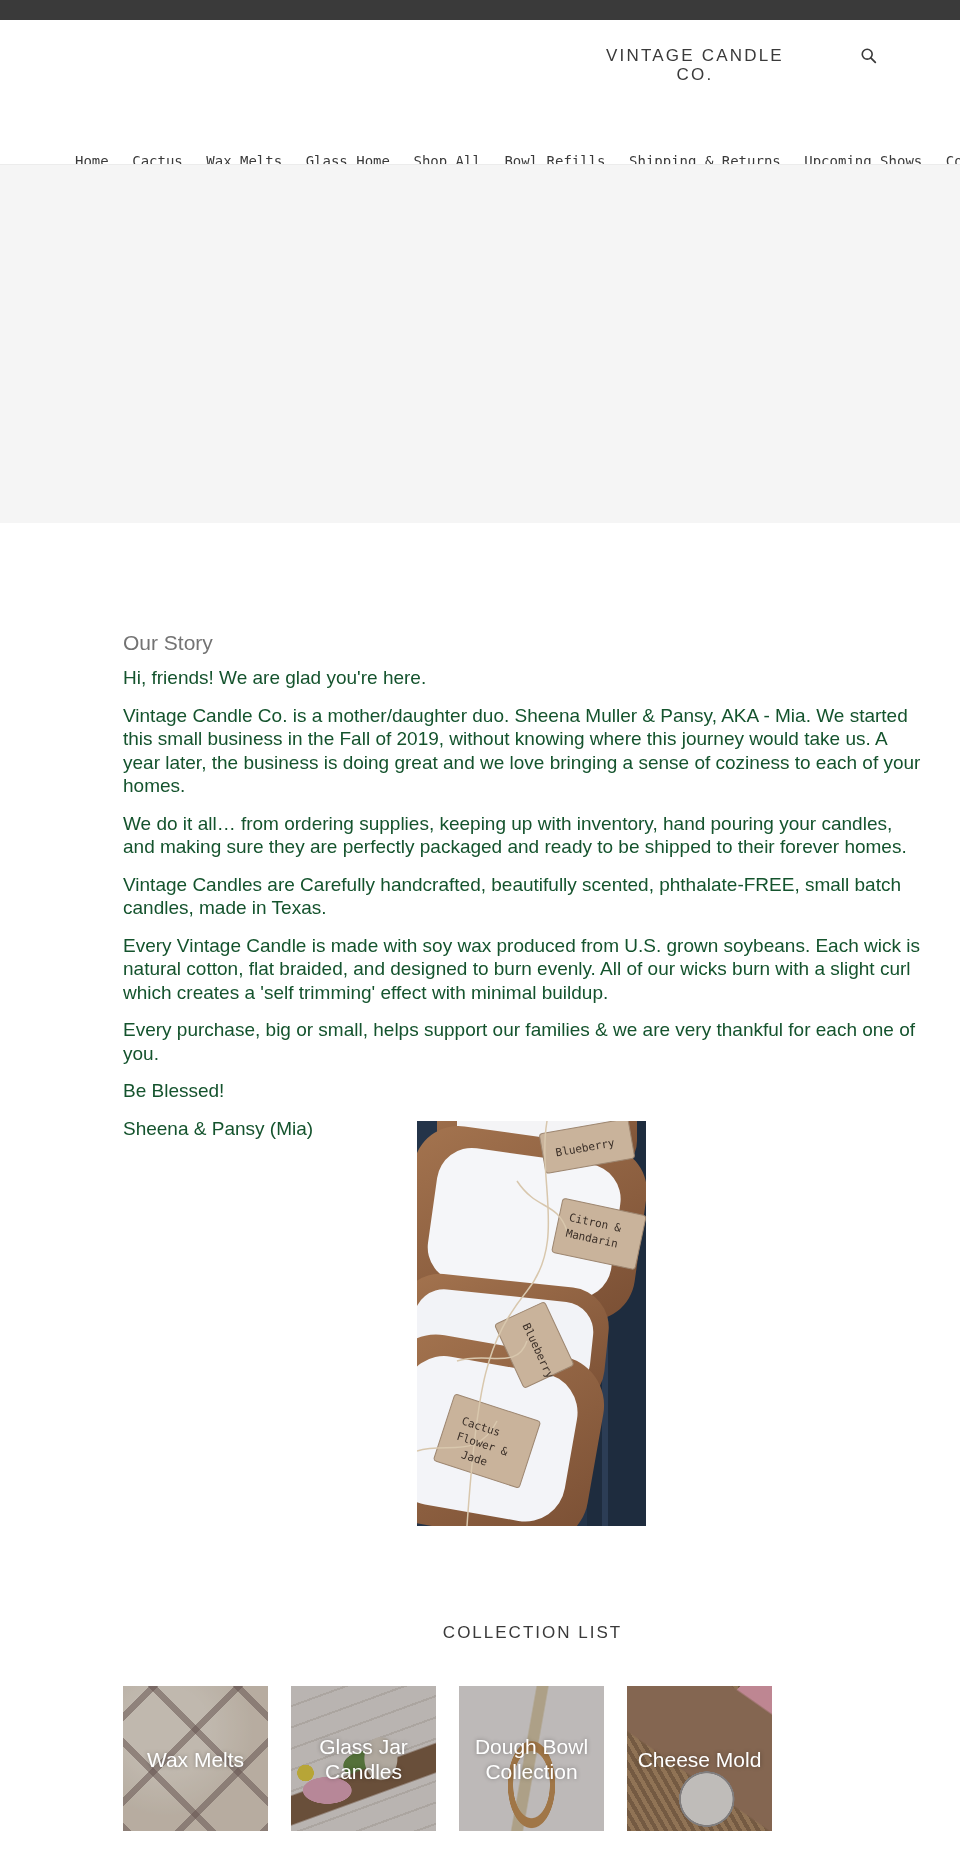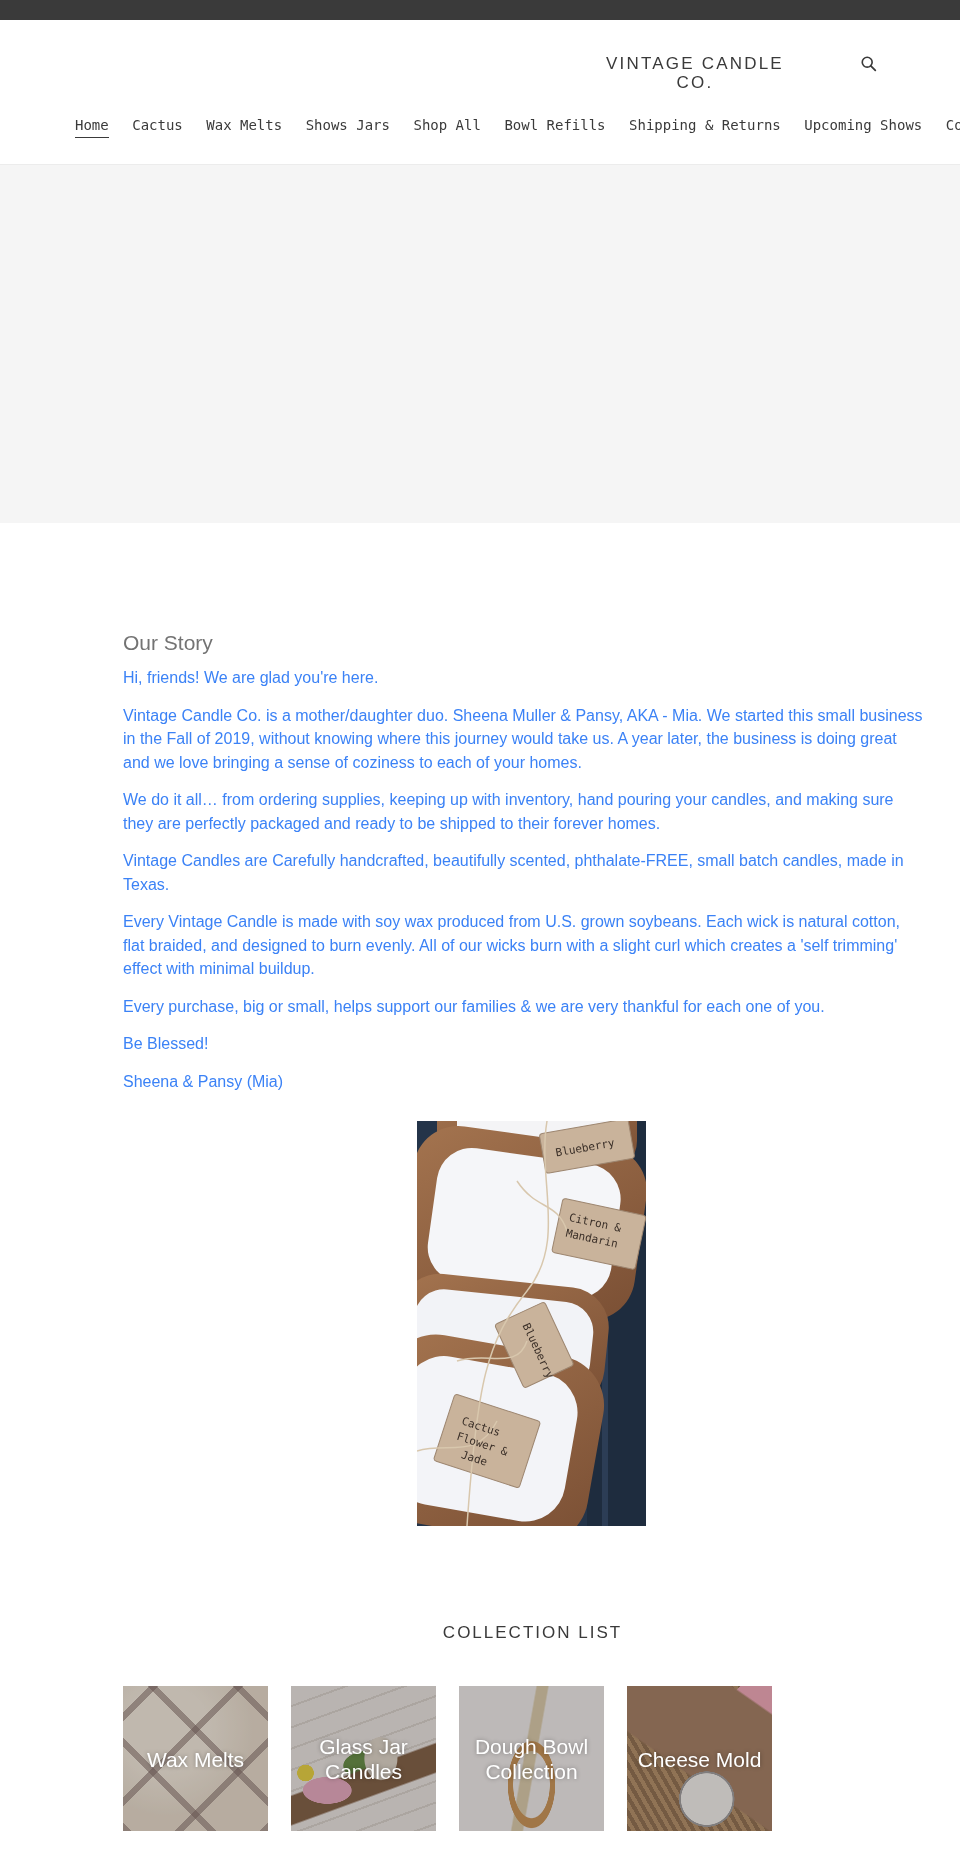--- a/index.html
+++ b/index.html
@@ -1,37 +1,37 @@
 <!DOCTYPE html>
 <html><head>
   <meta charset="utf-8">
   <style>
     * { box-sizing: border-box; margin: 0; padding: 0; }
     html, body { width: 960px; background: #ffffff; overflow-x: hidden; }
     body { position: relative; height: 1875px; font-family: "Liberation Sans", sans-serif; color: #3a3a3a; }
 
     .announcement-bar { position: absolute; left: 0; top: 0; width: 960px; height: 20px; background: #3a3a3a; }
 
-    .site-header { position: absolute; left: 0; top: 28px; width: 960px; height: 145px; background: #fff; }
+    .site-header { position: absolute; left: 0; top: 20px; width: 960px; height: 145px; background: #fff; }
     .logo { position: absolute; left: 600px; top: 26px; width: 190px; text-align: center;
             font-family: "Liberation Sans", sans-serif; font-size: 17px; letter-spacing: 2.2px;
             line-height: 19px; color: #3a3a3a; text-decoration: none; }
     .search-btn { position: absolute; left: 860px; top: 27px; width: 20px; height: 20px; cursor: pointer; }
     .search-btn svg { width: 18px; height: 18px; }
 
     .main-nav { position: absolute; left: 75px; top: 87px; white-space: nowrap; display: flex; gap: 23.5px; }
     .nav-item { font-family: "DejaVu Sans Mono", monospace; font-size: 14px; color: #3a3a3a; text-decoration: none;
-                line-height: 20px; padding-bottom: 2px; letter-spacing: 0px; }
+                line-height: 20px; padding-bottom: 2px; letter-spacing: 0px; margin-top: 44px; }
     .nav-item.active { border-bottom: 1px solid #3a3a3a; }
 
     .hero { position: absolute; left: 0; top: 164px; width: 960px; height: 359px; background: #f5f5f5; border-top: 1px solid #ececec; }
 
     .story { position: absolute; left: 123px; top: 628px; width: 800px; }
     .story h2 { font-family: "Liberation Sans", sans-serif; font-weight: normal; font-size: 21px; line-height: 30px; color: #737373; margin-bottom: 8px; }
-    .story p { font-size: 16px; line-height: 23.5px; color: #3b82f6; margin-bottom: 14px; }
+    .story p { font-size: 19px; line-height: 23.5px; color: #14532d; margin-bottom: 14px; }
 
     .story-image { position: absolute; left: 417px; top: 1121px; width: 229px; height: 405px; overflow: hidden; background: #1f2a3a; }
 
     .collection-title { position: absolute; left: 0; top: 1623px; width: 1065px; text-align: center;
                         font-size: 17px; letter-spacing: 2px; color: #3a3a3a; font-weight: normal; }
 
     .collection-grid { position: absolute; left: 123px; top: 1686px; display: flex; gap: 23px; }
     .tile { position: relative; width: 145px; height: 145px; overflow: hidden; display: block; text-decoration: none; }
     .tile .tile-img { position: absolute; inset: 0; }
     .tile .overlay { position: absolute; inset: 0; background: rgba(60, 50, 50, 0.28); }
@@ -87,21 +87,21 @@
     <svg viewBox="0 0 20 20">
       <circle cx="8" cy="8" r="5.5" fill="none" stroke="#3a3a3a" stroke-width="1.8"></circle>
       <line x1="12" y1="12" x2="17" y2="17" stroke="#3a3a3a" stroke-width="2" stroke-linecap="round"></line>
     </svg>
   </div>
 
   <nav class="main-nav">
     <a class="nav-item active" href="#">Home</a>
     <a class="nav-item" href="#">Cactus</a>
     <a class="nav-item" href="#">Wax Melts</a>
-    <a class="nav-item" href="#">Shows Jars</a>
+    <a class="nav-item" href="#">Glass Home</a>
     <a class="nav-item" href="#">Shop All</a>
     <a class="nav-item" href="#">Bowl Refills</a>
     <a class="nav-item" href="#">Shipping &amp; Returns</a>
     <a class="nav-item" href="#">Upcoming Shows</a>
     <a class="nav-item" href="#">Contact</a>
   </nav>
 </header>
 
 <section class="hero"></section>
 

